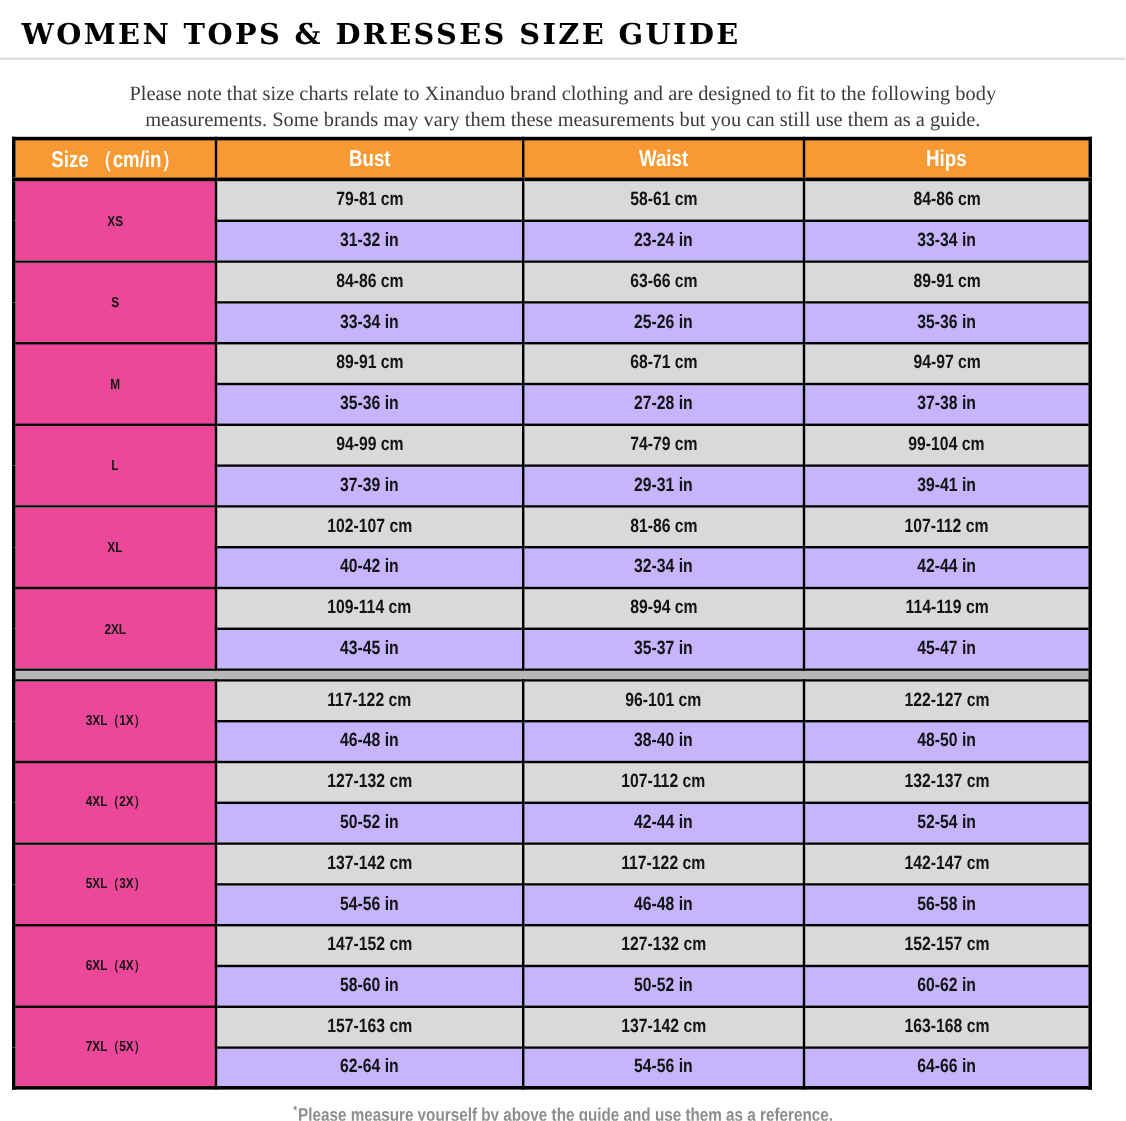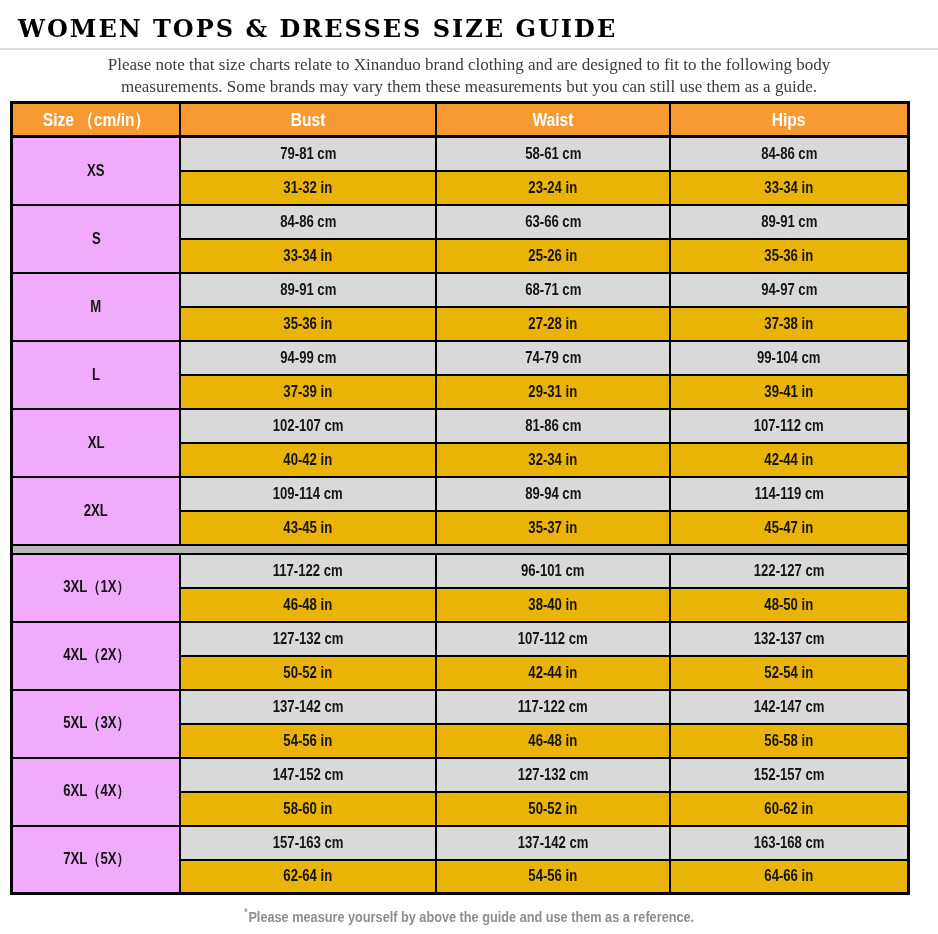--- a/index.html
+++ b/index.html
@@ -30,21 +30,21 @@
     border-top: 2px solid #DEDEDE;
     margin: 5px 0 0 0;
   }
 
   .subtitle {
     text-align: center;
     font-family: "Liberation Serif", serif;
     font-size: 17px;
     line-height: 22px;
     color: #3B3B3B;
-    margin-top: 4px;
+    margin-top: 17px;
   }
 
   table.size-table {
     border-collapse: collapse;
     table-layout: fixed;
     width: 900px;
     margin: 3px 10px 0 10px;
     border: 3px solid var(--border);
   }
 
@@ -66,22 +66,22 @@
     background: var(--orange);
     color: #ffffff;
     font-weight: bold;
     font-size: 19px;
     border-bottom: 3px solid var(--border);
   }
 
   td { color: var(--cell-text); font-size: 16px; font-weight: bold; }
 
   td.cm-cell { background: var(--row-gray); }
-  td.in-cell { background: #eab308; }
-  td.size-cell { background: #f0abfc; font-size: 16px; }
+  td.in-cell { background: #c4b5fd; }
+  td.size-cell { background: #ec4899; font-size: 12px; }
 
   
   tr.row-in td { border-top: 1px solid var(--border); }
 
   tr.divider-row td {
     height: 9px;
     padding: 0;
     background: var(--divider-gray);
     border-top: 2px solid var(--border);
     border-bottom: 2px solid var(--border);

